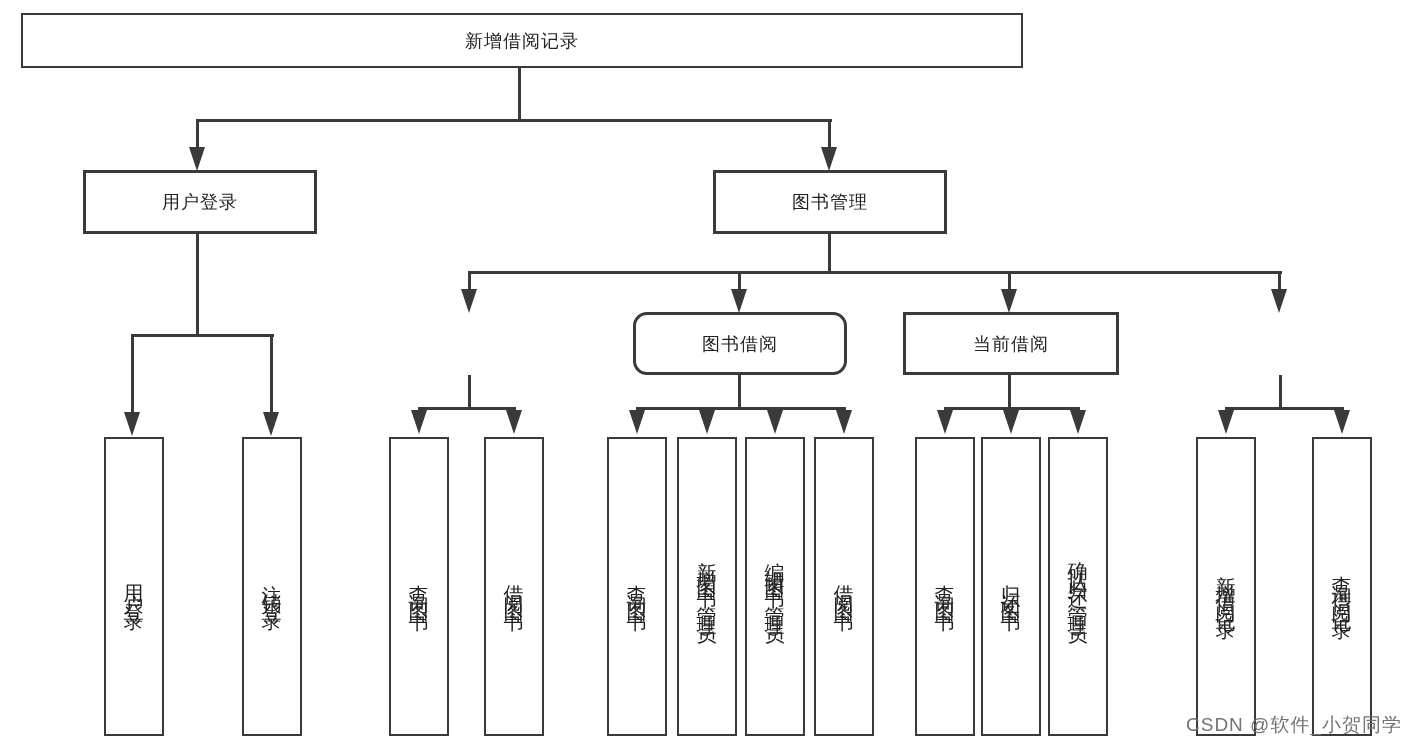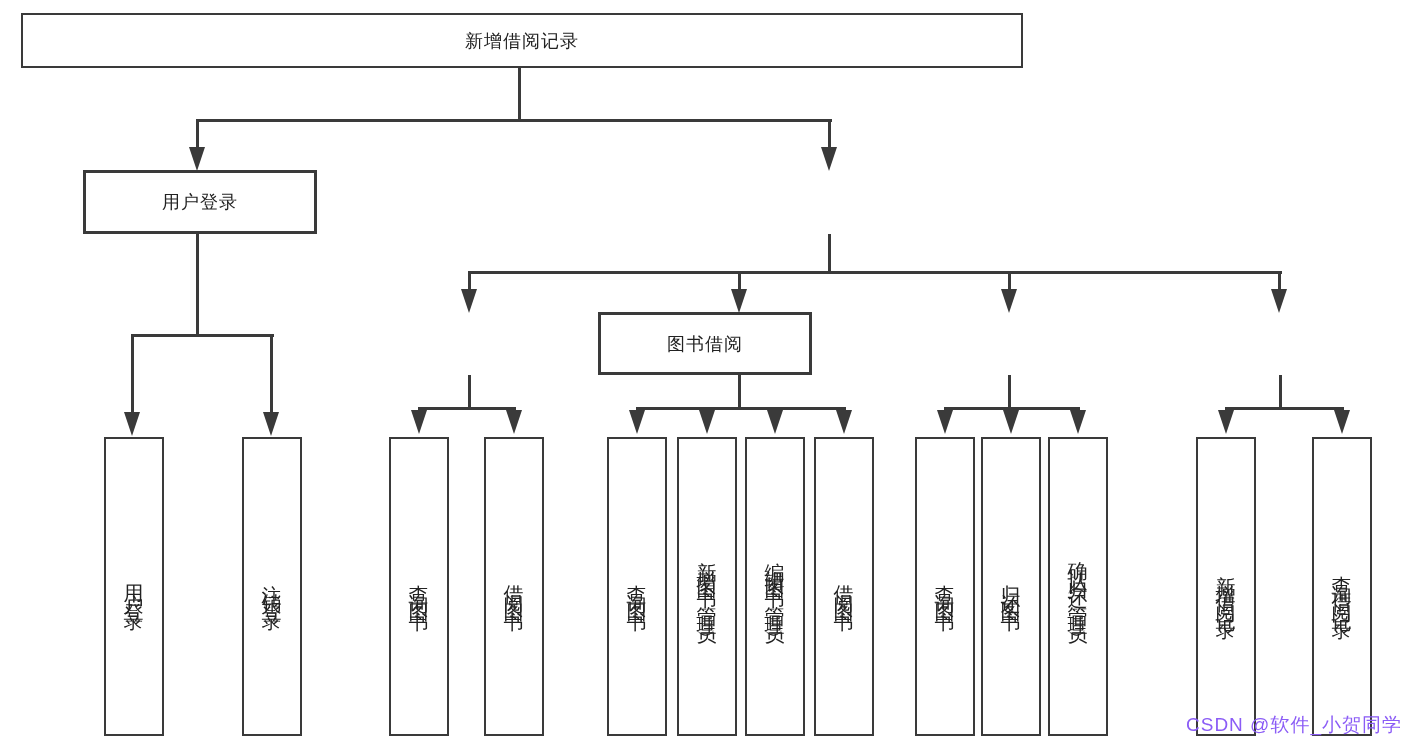--- a/index.html
+++ b/index.html
@@ -22,39 +22,45 @@
     font-size:20px;letter-spacing:9px;line-height:1;color:#222222;white-space:nowrap;
   }
   .line{position:absolute;background:#3a3a3a;}
   .arrow{
     position:absolute;width:0;height:0;
     border-left:8px solid transparent;border-right:8px solid transparent;
     border-top:24px solid #3a3a3a;
   }
   .watermark{
     position:absolute;left:1186px;top:712px;z-index:10;
-    font-size:19px;letter-spacing:1px;color:#8b5cf6;
+    font-size:19px;letter-spacing:1px;color:#737373;
   }
 </style>
 </head>
 <body>
 
 <div id="canvas">
 
   <div class="box thin" style="left:21px;top:13px;width:998px;height:51px;">
     <span>新增借阅记录</span>
   </div>
 
   <div class="box" style="left:83px;top:170px;width:228px;height:58px;">
     <span>用户登录</span>
   </div>
 
+  <div class="box" style="left:713px;top:170px;width:228px;height:58px;">
+    <span>图书管理</span>
+  </div>
 
-  <div class="box" style="left:598px;top:312px;width:208px;height:57px;">
+  <div class="box" style="left:633px;top:312px;width:208px;height:57px;border-radius:14px;">
     <span>图书借阅</span>
+  </div>
+  <div class="box" style="left:903px;top:312px;width:210px;height:57px;">
+    <span>当前借阅</span>
   </div>
 
   <div class="leaf" style="left:104px;top:437px;width:56px;height:295px;">
     <span class="vtext">用户登录</span>
   </div>
   <div class="leaf" style="left:242px;top:437px;width:56px;height:295px;">
     <span class="vtext">注销登录</span>
   </div>
 
   <div class="leaf" style="left:389px;top:437px;width:56px;height:295px;">

